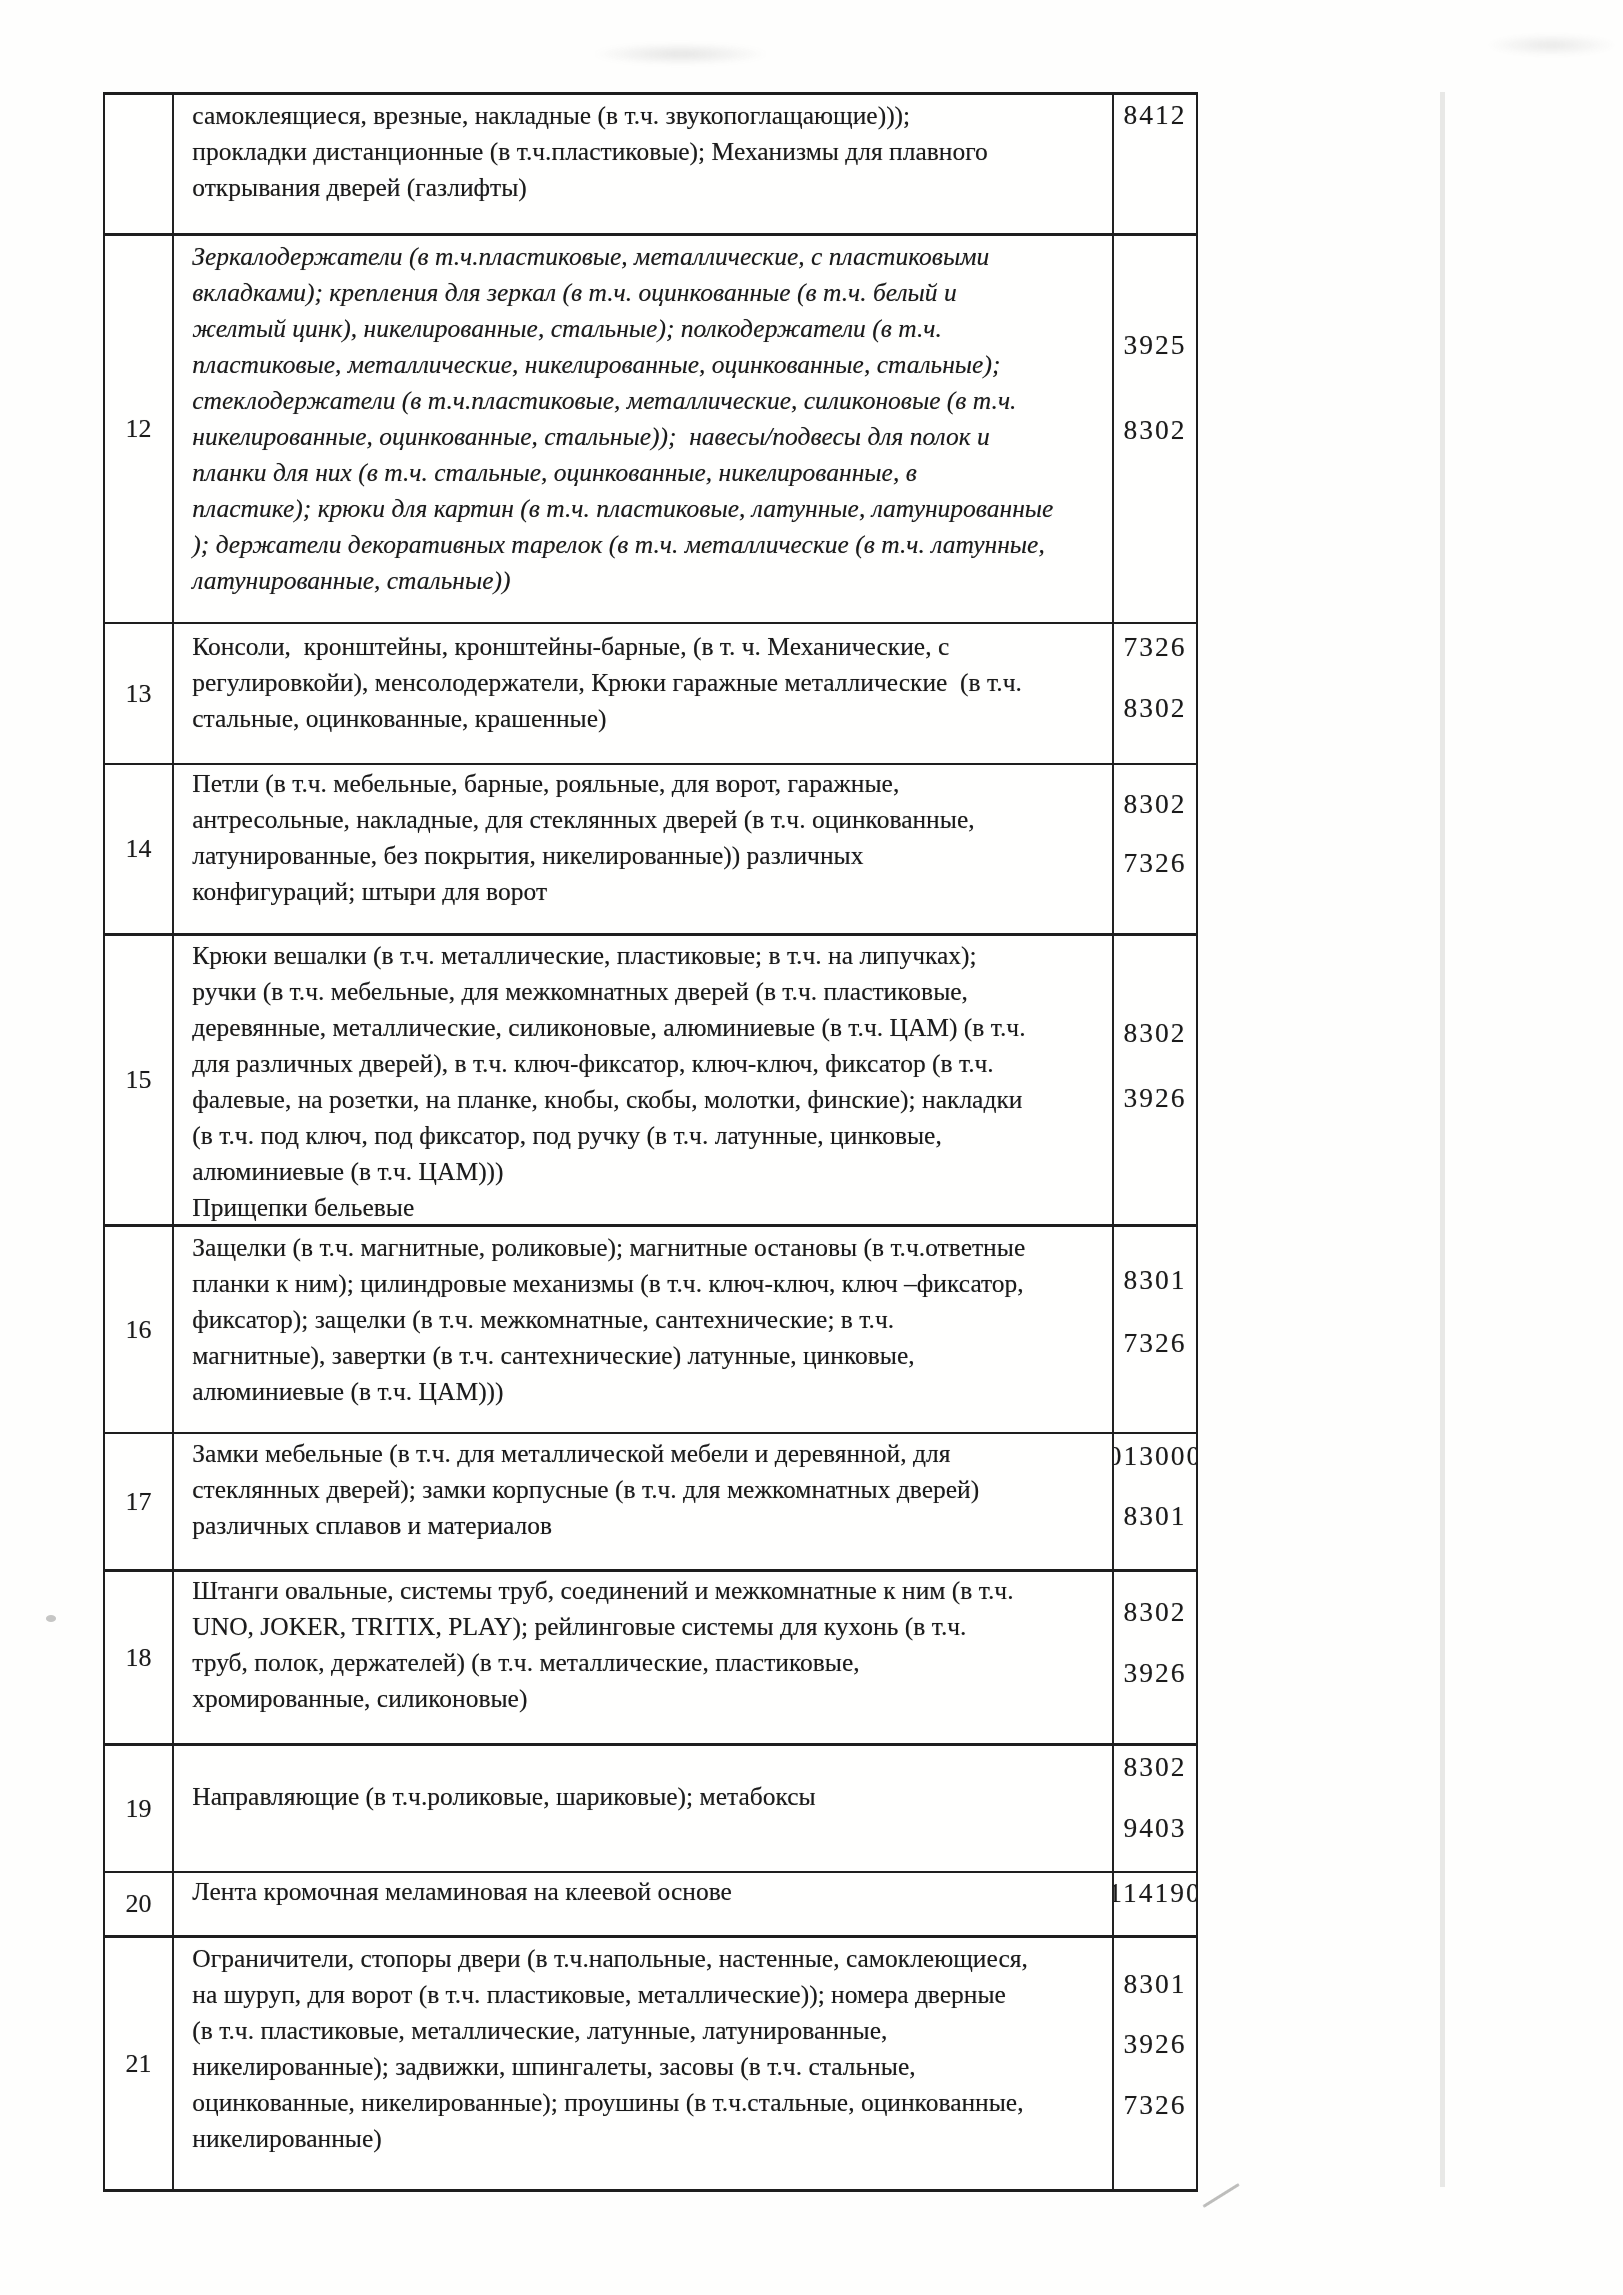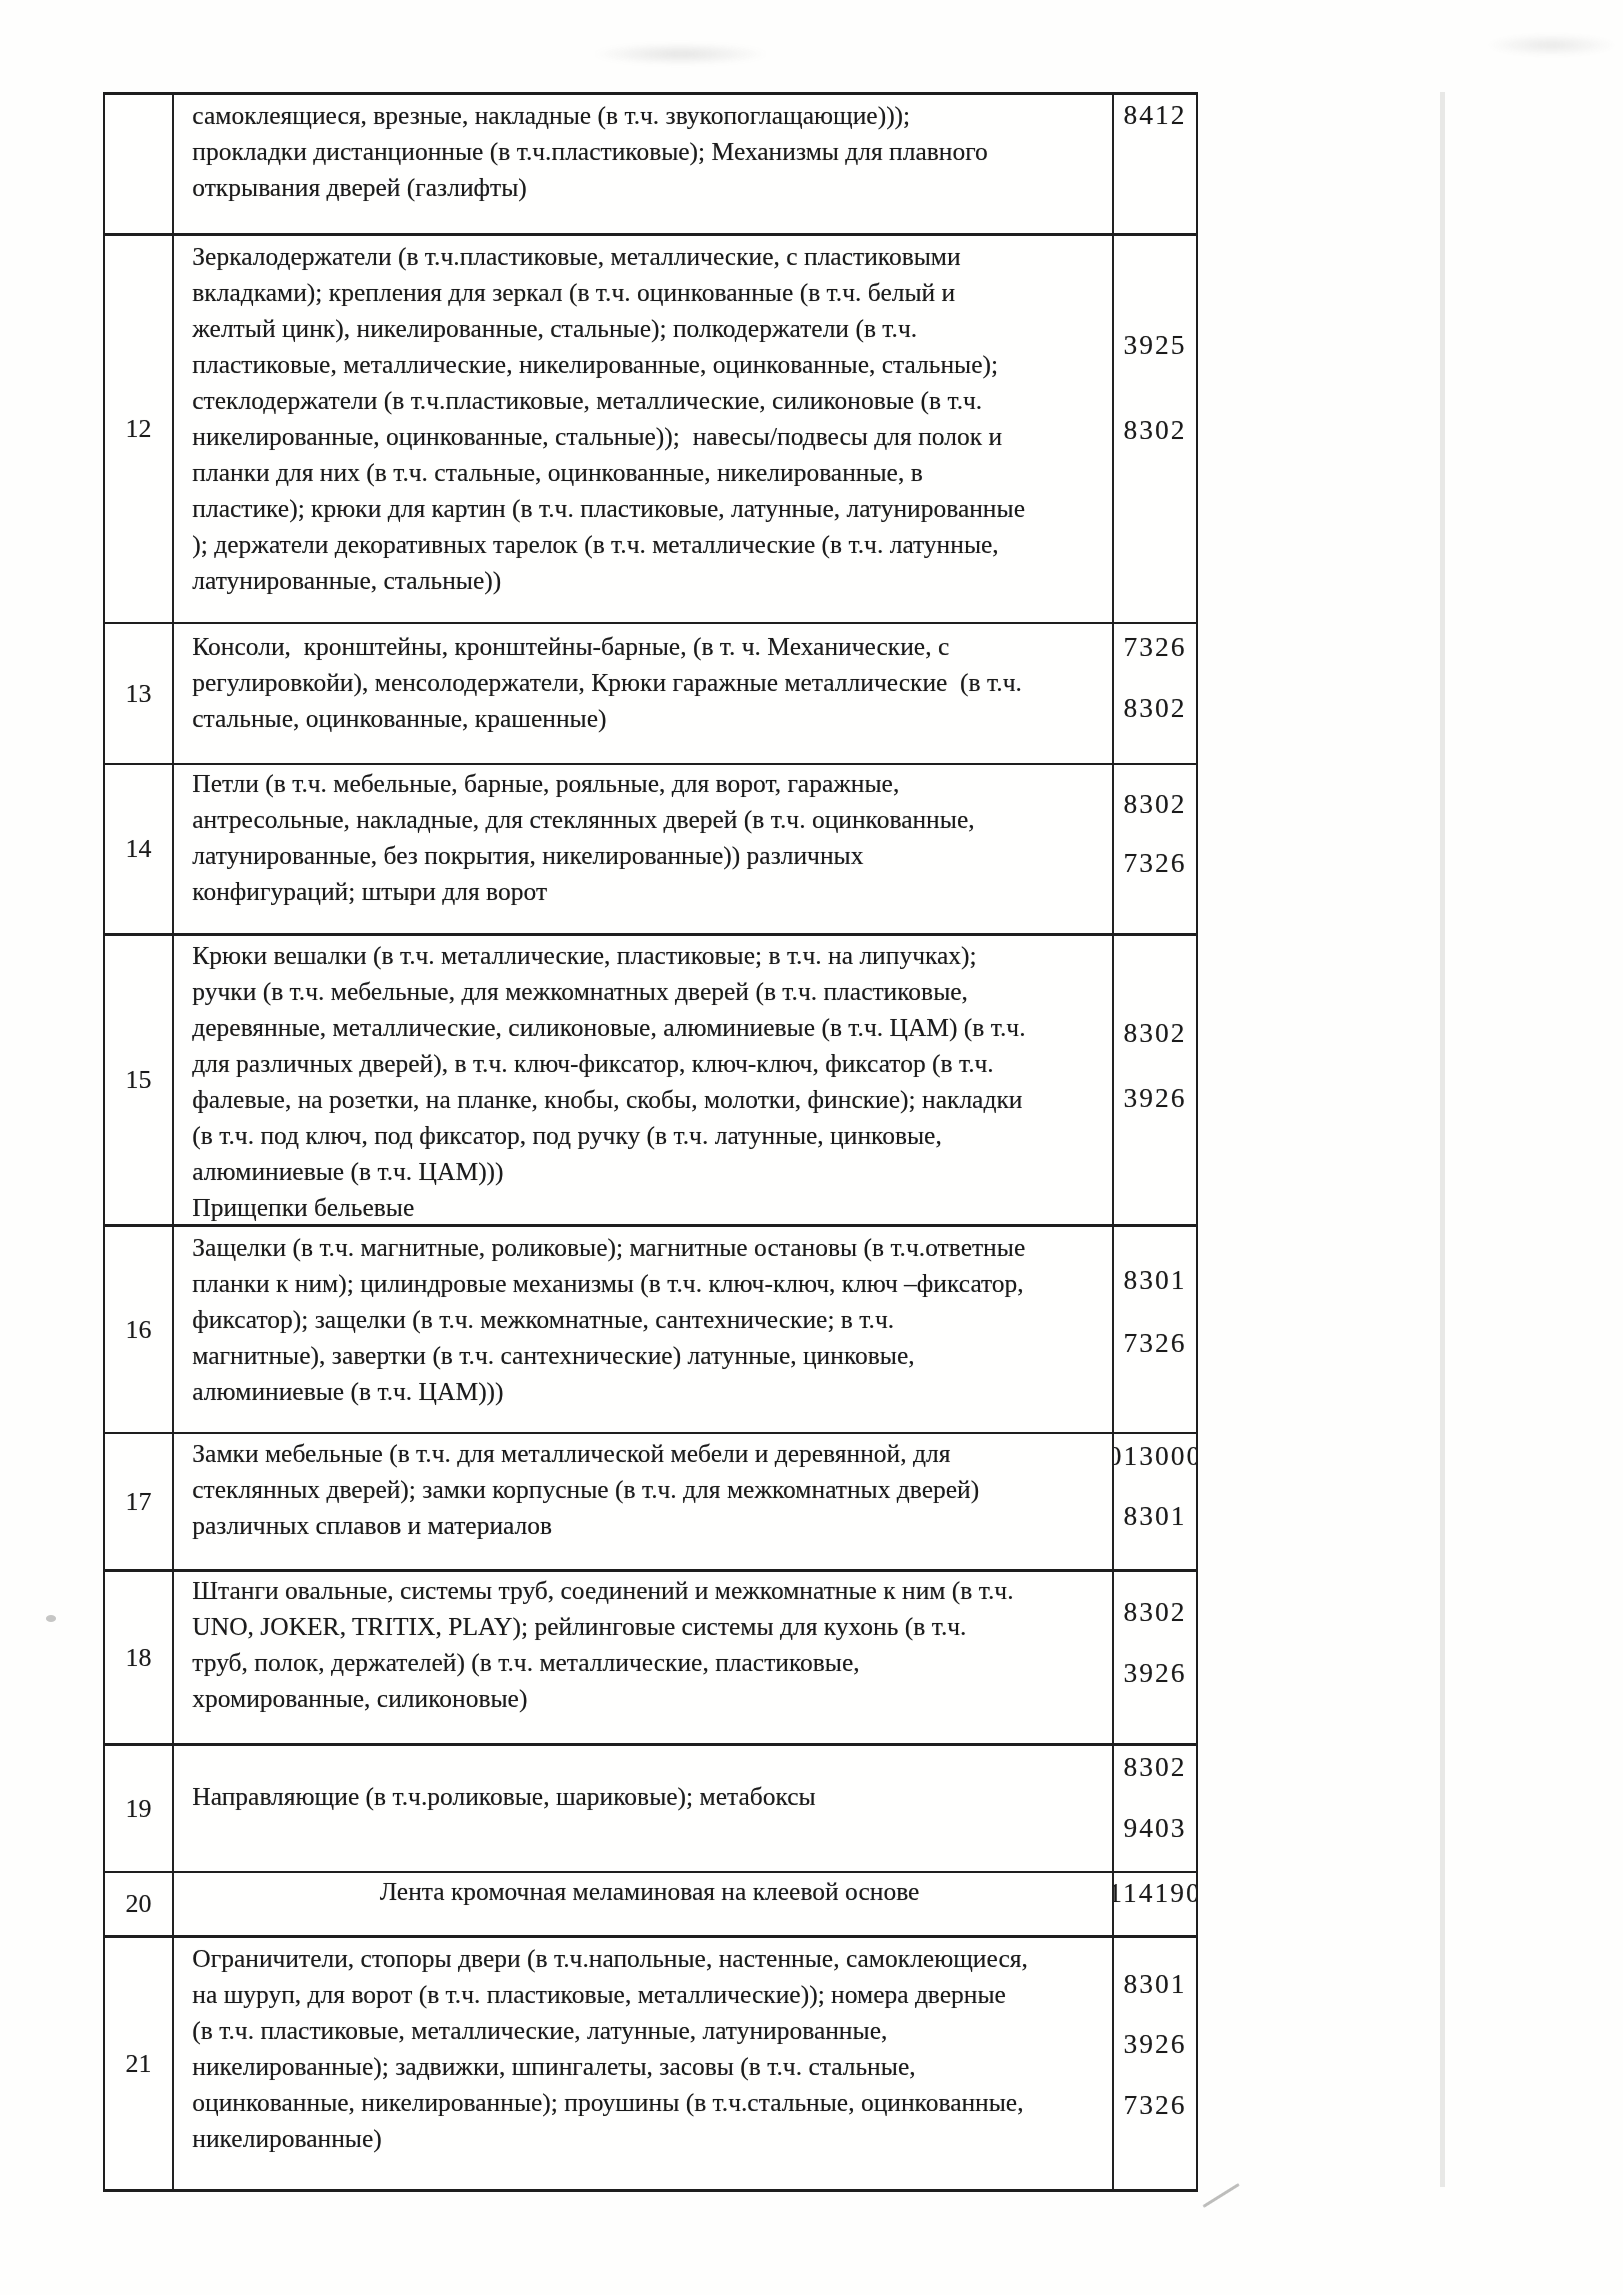--- a/index.html
+++ b/index.html
@@ -53,25 +53,25 @@
   
   .r0{height:138px;}
   .r1{height:389px;border-top-width:3.3px;}
   .r2{height:141px;}
   .r3{height:170px;}
   .r4{height:291px;border-top-width:3.9px;}
   .r5{height:208px;border-top-width:3.3px;}
   .r6{height:137px;}
   .r7{height:174px;border-top-width:3.3px;}
   .r8{height:128px;border-top-width:3.9px;}
-  .r9{height:64px;text-align:center;}
+  .r9{height:64px;}
   .r10{height:254px;border-top-width:3.3px;}
   
   .r0 .c-desc{padding-top:2.6px;}
-  .r1 .c-desc{padding-top:3.3px;}
+  .r1 .c-desc{padding-top:3.3px;font-style:italic;}
   .r2 .c-desc{padding-top:4.6px;}
   .r3 .c-desc{padding-top:1.3px;}
   .r4 .c-desc{padding-top:2px;}
   .r5 .c-desc{padding-top:2.6px;}
   .r6 .c-desc{padding-top:2px;}
   .r7 .c-desc{padding-top:1.3px;}
   .r8 .c-desc{padding-top:33px;}
   .r9 .c-desc{padding-top:1.3px;}
   .r10 .c-desc{padding-top:2.6px;}
   

